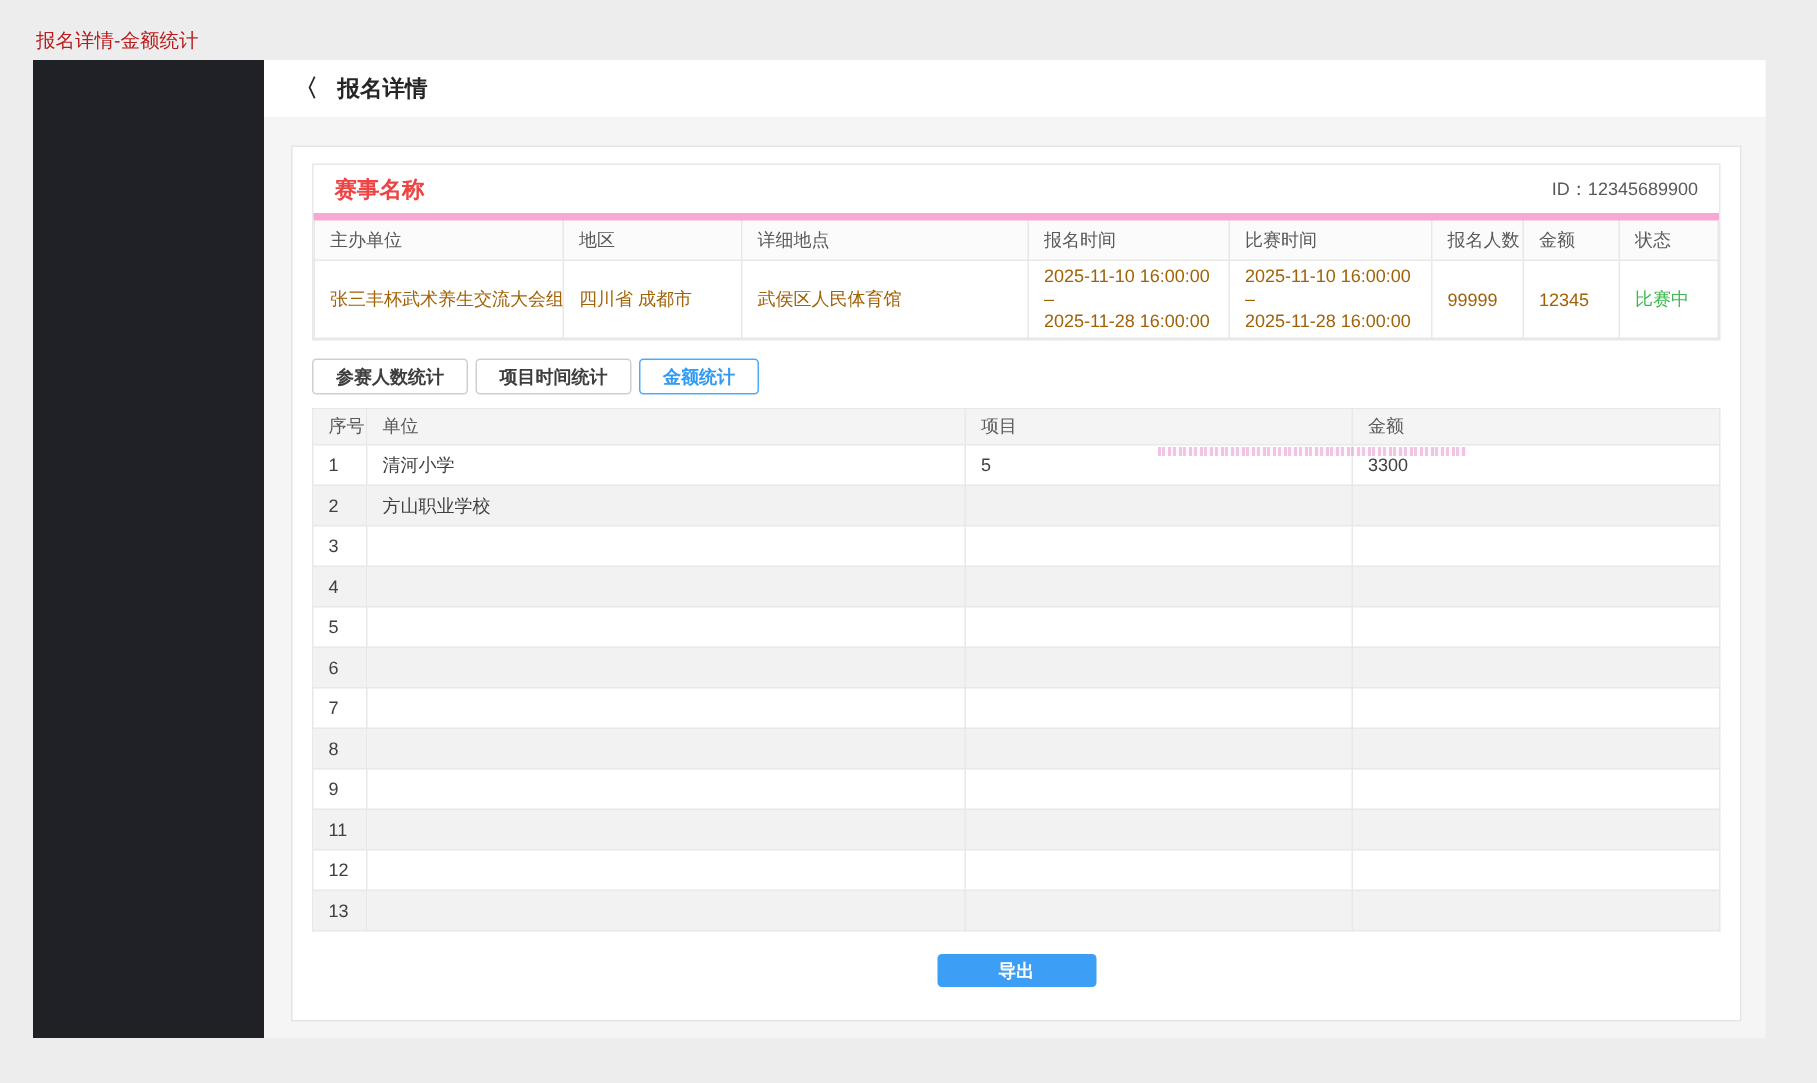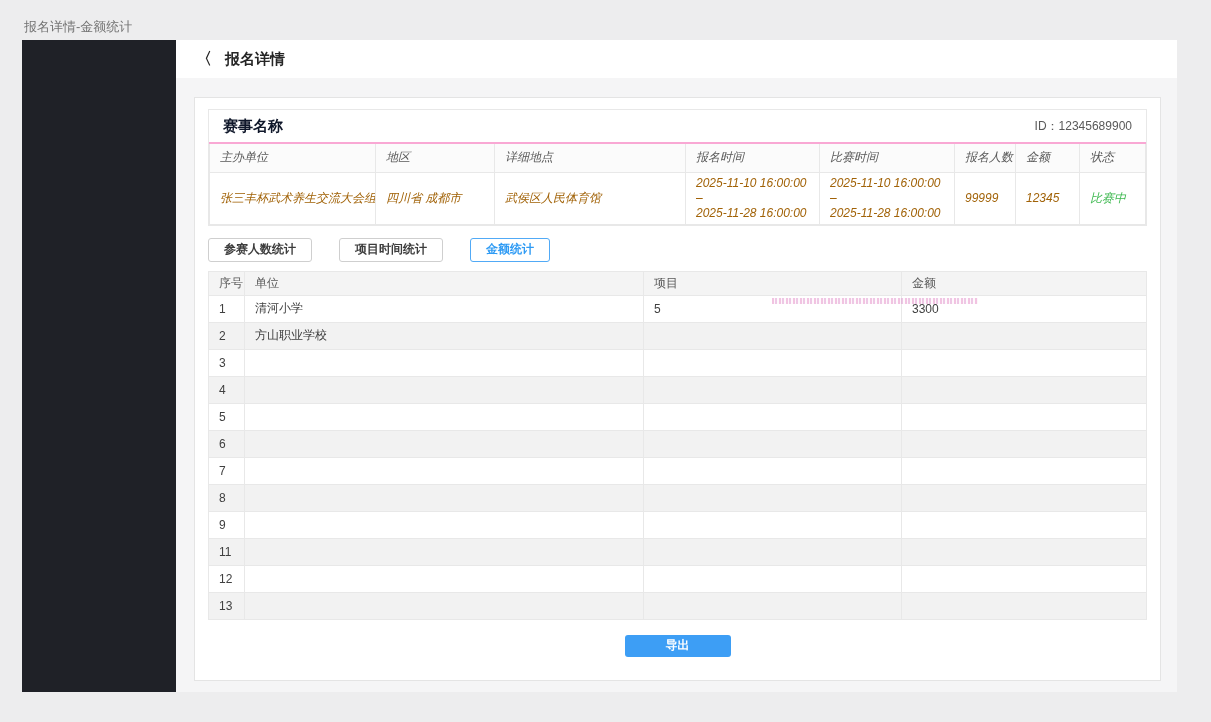--- a/index.html
+++ b/index.html
@@ -7,21 +7,21 @@
   body {
     font-family:"Liberation Sans","DejaVu Sans",sans-serif;
     background:#ededee;
     position:relative;
     font-size:12px;
     color:#333;
     overflow:hidden;
   }
   .page-title {
     position:absolute; left:24px; top:18px;
-    font-size:13px; color:#737373;
+    font-size:13px; color:#b91c1c;
   }
   .frame {
     position:absolute; left:22px; top:40px;
     width:1155px; height:652px;
     display:flex;
   }
   .sidebar {
     width:154px; height:652px;
     background:#1f2127;
     flex:none;
@@ -50,37 +50,37 @@
     border:1px solid #e4e4e4;
     flex:1;
     padding:11px 13px;
   }
   
   .event-box { border:1px solid #e8e8e8; }
   .event-title-row {
     height:32px; display:flex; align-items:center;
     justify-content:space-between; padding:0 14px;
   }
-  .event-title { font-size:15px; font-weight:bold; color:#0f172a; }
+  .event-title { font-size:15px; font-weight:bold; color:#ef4444; }
   .event-id { font-size:12px; color:#595959; }
   table { border-collapse:collapse; width:100%; table-layout:fixed; }
   .event-table td, .event-table th,
   .stats-table td, .stats-table th {
     border:1px solid #e8e8e8;
     padding:0 10px; text-align:left;
     font-weight:normal; font-size:12px;
     overflow:hidden; white-space:nowrap;
   }
-  .event-table { border-top:2px solid #f9a8d4;font-style:italic; }
+  .event-table { border-top:5px solid #f9a8d4; }
   .event-table th { height:29px; color:#595959; background:#fbfbfb; }
   .event-table td { height:36px; color:#a16207; }
   .event-table td.times { line-height:15px; padding-top:3px; padding-bottom:3px; white-space:normal; }
   .status-cell { font-weight:bold; }
   
-  .tabs-row { margin-top:12px; display:flex; gap:27px; }
+  .tabs-row { margin-top:12px; display:flex; gap:5px; }
   .tab-btn {
     height:24px; padding:0 15px;
     border:1px solid #cfcfcf; border-radius:3px;
     background:#fff; font-size:12px; font-weight:bold; color:#3d3d3d;
     display:flex; align-items:center; cursor:pointer;
   }
   .tab-btn.active { border-color:#51aaf6; color:#2f9bf4; }
   
   .stats-table { margin-top:9px;border-radius:30px; }
   .stats-table th { height:24px; background:#f4f4f4; color:#595959; }

